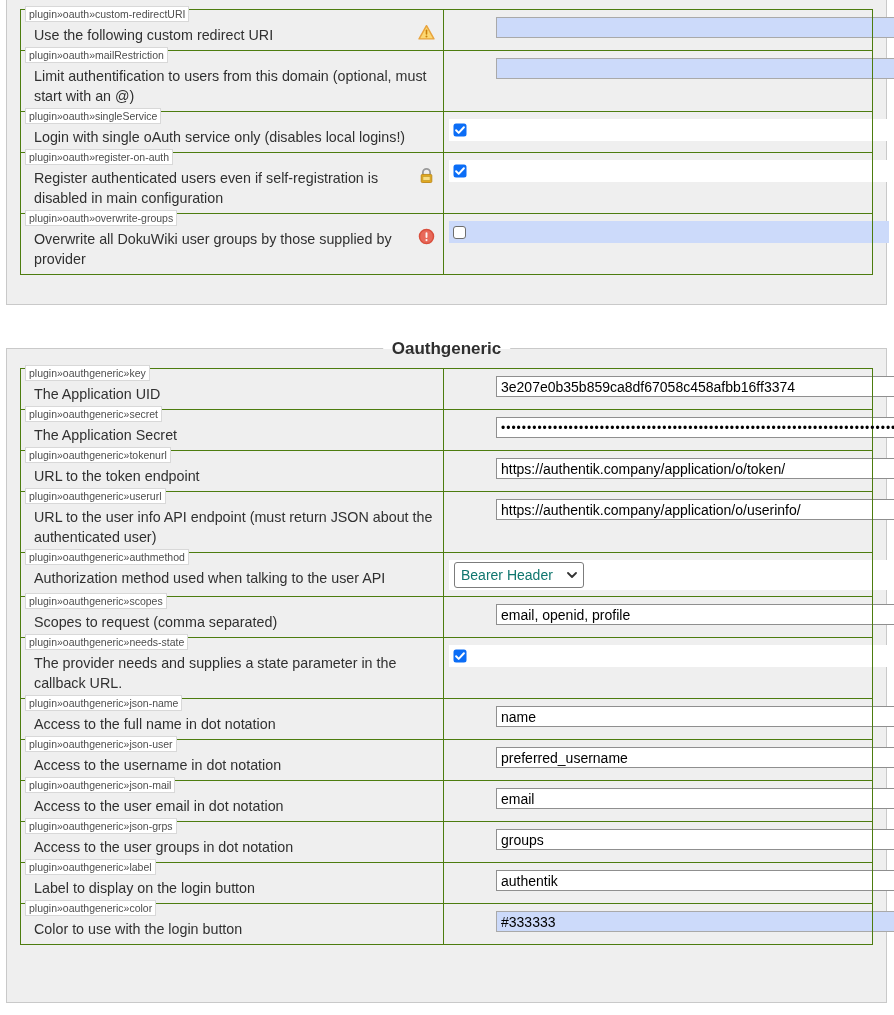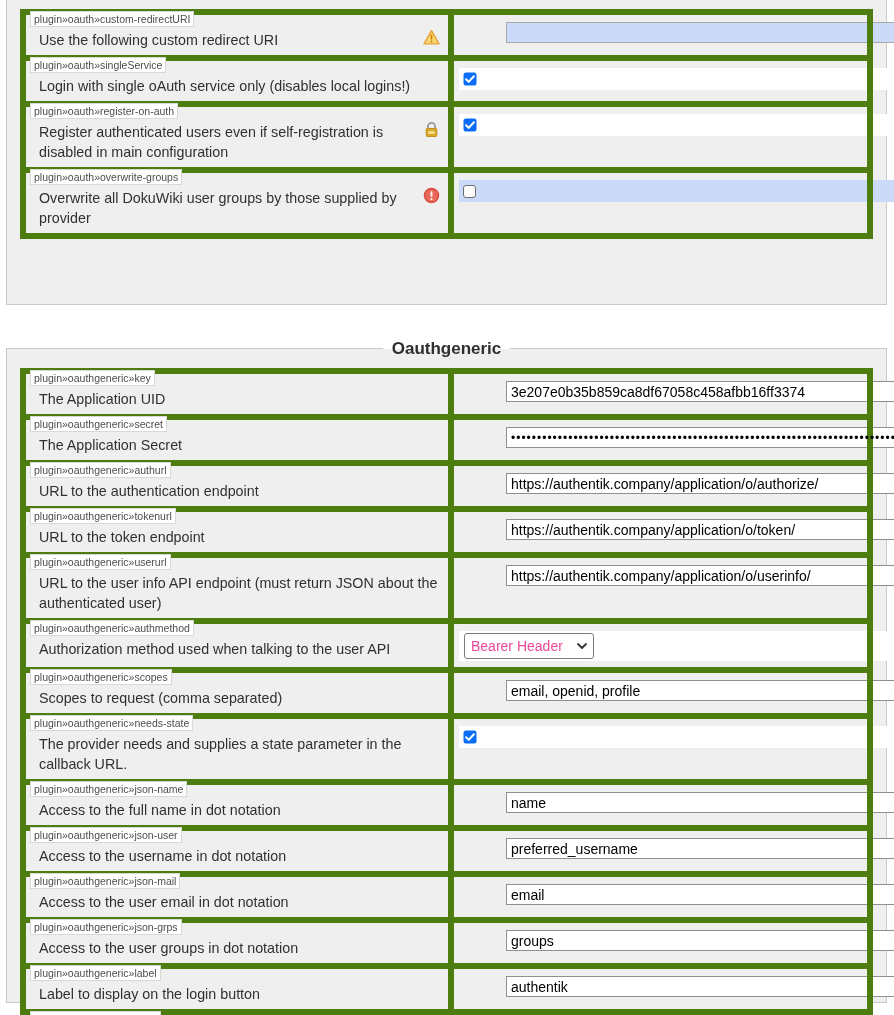--- a/index.html
+++ b/index.html
@@ -26,21 +26,21 @@
     line-height:21px; height:21px; white-space:nowrap;
     background:linear-gradient(to bottom,#ffffff 11px,#efefef 11px);
     font-weight:bold;
   }
 
   table.cfg-table {
     border-collapse:collapse; table-layout:fixed;
     width:853px; background:#efefef;
     border:1px solid #c9c9c9;
   }
-  td { border:6px solid #4d7c0f; }
+  td { border:1px solid #4d7c0f; }
   td.label {
     width:399px; position:relative; vertical-align:top;
     padding:15px 10px 5px 13px;
     font-size:14.3px; line-height:20px; color:#303030;
   }
   td.value { vertical-align:top; padding:6px 10px; }
 
   .outkey {
     position:absolute; top:-4px; left:4px; z-index:2;
     background:#ffffff; border:1px solid #d8d8d8;
@@ -72,21 +72,21 @@
   .cb svg { display:block; }
   .cb.unchecked {
     width:13px; height:13px; background:#fff;
     border:1.5px solid #6e6e6e; border-radius:3px; box-sizing:border-box;
   }
 
   .select {
     display:inline-flex; align-items:center; justify-content:center;
     min-width:118px; height:24px; box-sizing:border-box;
     border:1px solid #7c7c7c; border-radius:3px; background:#fff;
-    font-size:14px; color:#ec4899; padding:12px 6px; margin-left:1px;
+    font-size:14px; color:#0f766e; padding:12px 6px; margin-left:1px;
   }
   .chev { margin-left:14px; }
   .chev svg { display:block; }
 </style>
 </head>
 <body>
 
 <div id="page">
 
   <div class="fieldset" id="fs-oauth">
@@ -98,20 +98,26 @@
                   <path d="M8 1.6 L15 14 H1 Z" fill="#fcd873" stroke="#e8a33d" stroke-width="1.4" stroke-linejoin="round"></path>
                   <rect x="7.25" y="5.2" width="1.5" height="4.8" rx="0.7" fill="#c97f08"></rect>
                   <circle cx="8" cy="11.7" r="0.95" fill="#c97f08"></circle>
                 </svg>
               </span></td>
             <td class="value">
               <input type="text" class="text-input blue" style="">
             </td>
           </tr>
           <tr>
+            <td class="label"><span class="outkey">plugin»oauth»mailRestriction</span><span>Limit authentification to users from this domain (optional, must start with an @)</span></td>
+            <td class="value">
+              <input type="text" class="text-input blue" style="">
+            </td>
+          </tr>
+          <tr>
             <td class="label"><span class="outkey">plugin»oauth»singleService</span><span>Login with single oAuth service only (disables local logins!)</span></td>
             <td class="value">
               <div class="band">
                 <span class="cb checked">
                   <svg width="14" height="14" viewBox="0 0 14 14">
                     <rect x="0.5" y="0.5" width="13" height="13" rx="2.5" fill="#0b6df6"></rect>
                     <path d="M3.1 7.3 L5.7 9.9 L10.9 4.3" stroke="#ffffff" stroke-width="2" fill="none" stroke-linecap="round" stroke-linejoin="round"></path>
                   </svg>
                 </span>
               </div>
@@ -161,26 +167,20 @@
           <tr>
             <td class="label"><span class="outkey">plugin»oauthgeneric»key</span><span>The Application UID</span></td>
             <td class="value">
               <input type="text" class="text-input" value="3e207e0b35b859ca8df67058c458afbb16ff3374" style="">
             </td>
           </tr>
           <tr>
             <td class="label"><span class="outkey">plugin»oauthgeneric»secret</span><span>The Application Secret</span></td>
             <td class="value">
               <input type="password" class="text-input pw" value="•••••••••••••••••••••••••••••••••••••••••••••••••••••••••••••••••••••••••••••••••••••••••••••••" style="">
-            </td>
-          </tr>
-          <tr>
-            <td class="label"><span class="outkey">plugin»oauthgeneric»authurl</span><span>URL to the authentication endpoint</span></td>
-            <td class="value">
-              <input type="text" class="text-input" value="https://authentik.company/application/o/authorize/" style="">
             </td>
           </tr>
           <tr>
             <td class="label"><span class="outkey">plugin»oauthgeneric»tokenurl</span><span>URL to the token endpoint</span></td>
             <td class="value">
               <input type="text" class="text-input" value="https://authentik.company/application/o/token/" style="">
             </td>
           </tr>
           <tr>
             <td class="label"><span class="outkey">plugin»oauthgeneric»userurl</span><span>URL to the user info API endpoint (must return JSON about the authenticated user)</span></td>

